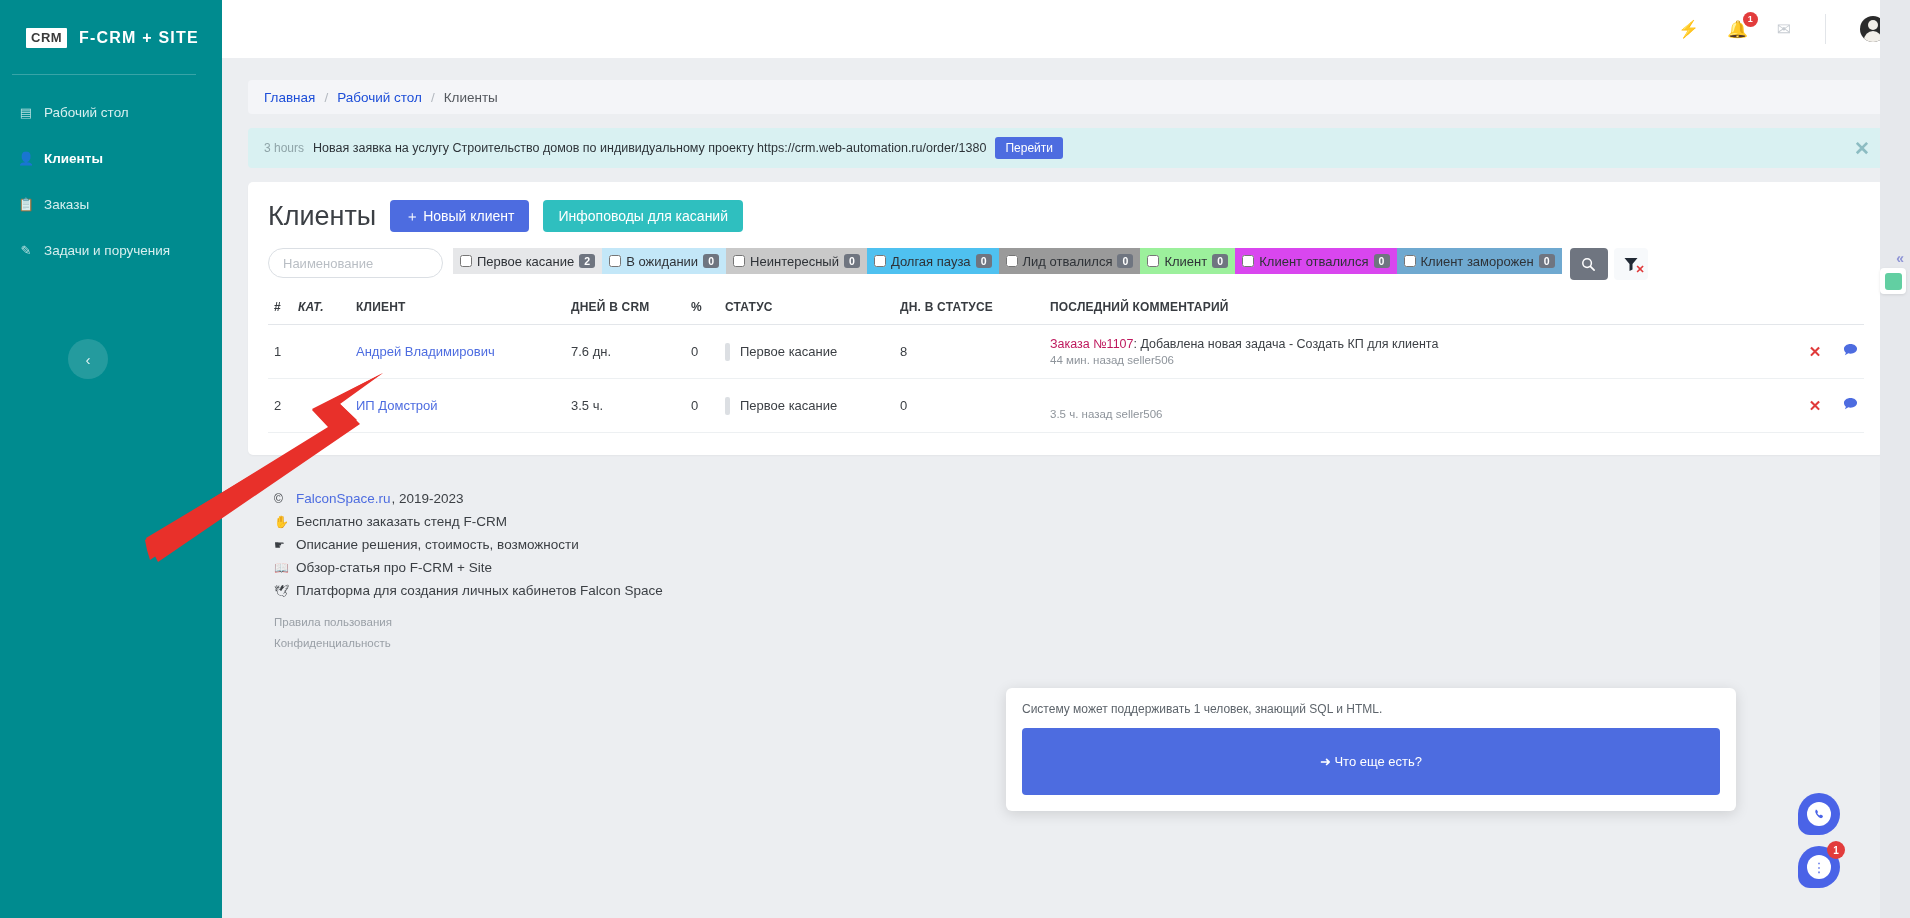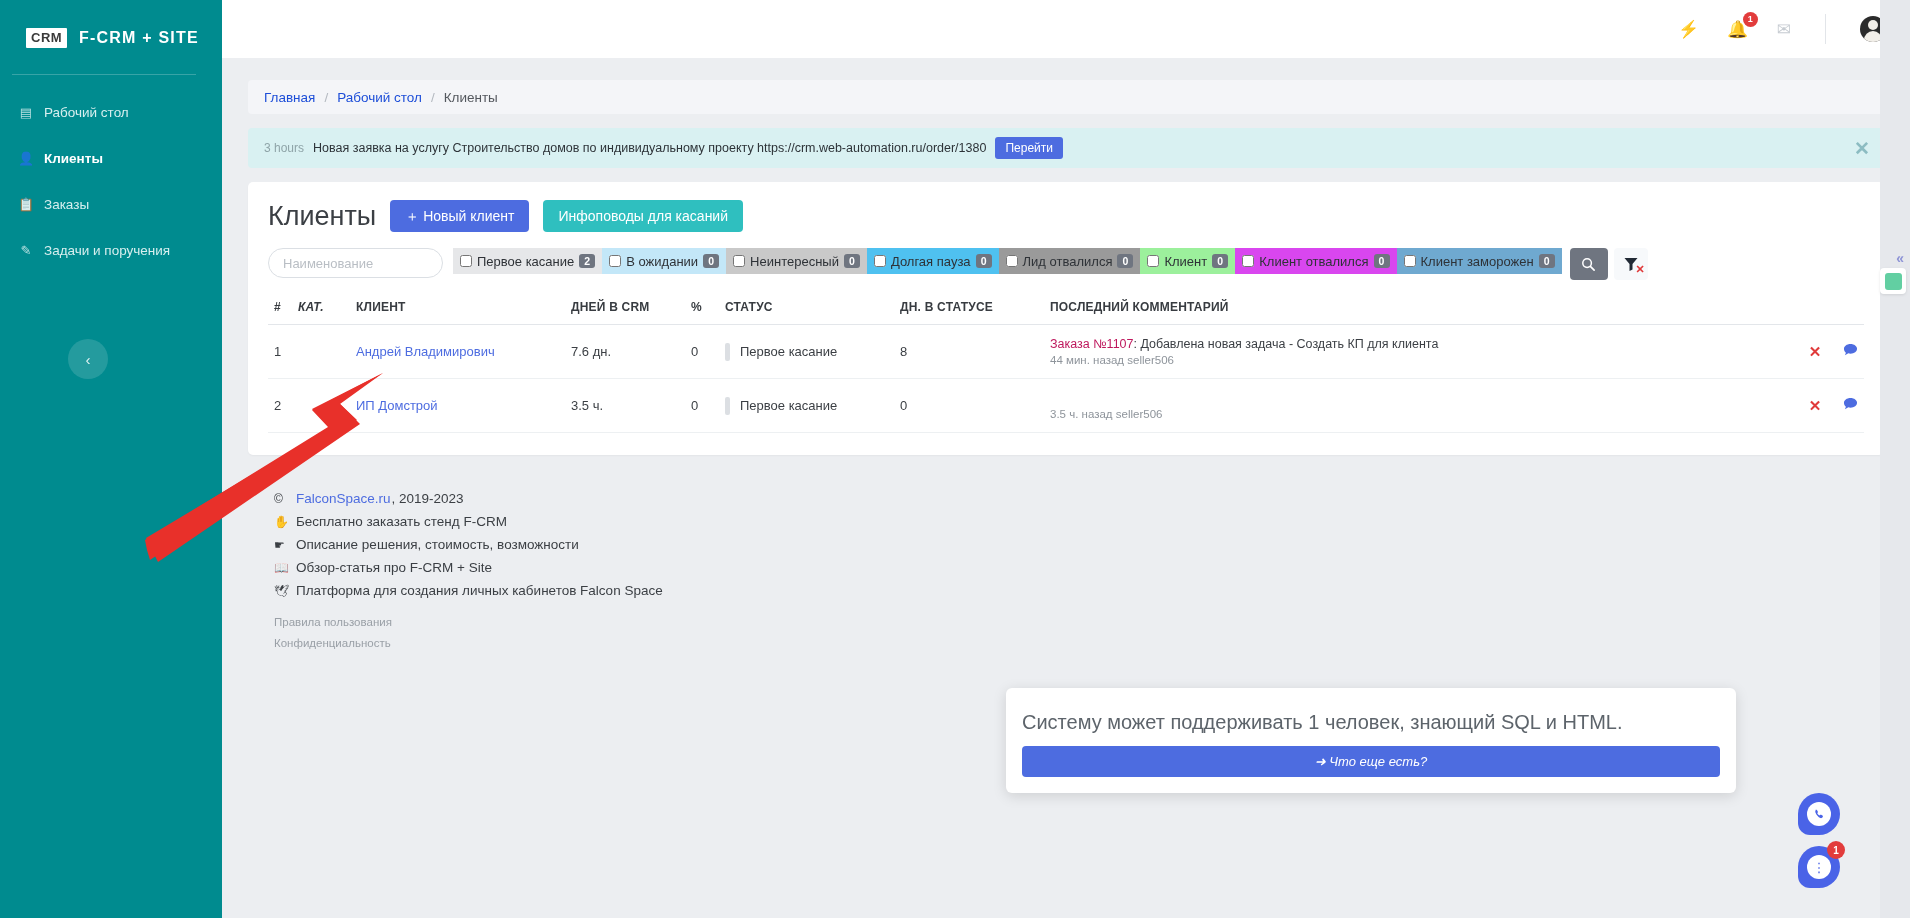--- a/index.html
+++ b/index.html
@@ -201,25 +201,25 @@
   .footer-small { margin-top: 18px; font-size: 11.5px; color: #9aa0a7; }
   .footer-small div { margin-bottom: 9px; cursor: pointer; }
 
   
   .tipcard {
     position: absolute; left: 1006px; top: 688px; width: 730px;
     background: #fff; border-radius: 6px; padding: 14px 16px 16px 16px;
     box-shadow: 0 3px 14px rgba(0,0,0,.13);
   }
   .tip-title { font-size: 11.5px; color: #9aa0a7; margin-bottom: 6px; }
-  .tip-text { font-size: 20px; color: #5d646b; margin-bottom: 12px; margin-top: 9px; }
+  .tip-text { font-size: 12px; color: #5d646b; margin-bottom: 12px; }
   .tip-btn {
     display: block; width: 100%; background: #4d6ce0; color: #fff;
-    border: none; border-radius: 4px; padding: 8px 0; font-size: 13px;
-    cursor: pointer; font-family: inherit; font-style: italic;
+    border: none; border-radius: 4px; padding: 26px 0; font-size: 13px;
+    cursor: pointer; font-family: inherit;
   }
 
   
   .fab {
     position: absolute; width: 42px; height: 42px; background: #4a63e7;
     border-radius: 50% 50% 50% 12px; display: flex; align-items: center;
     justify-content: center; cursor: pointer;
   }
   .fab-inner {
     width: 24px; height: 24px; background: #fff; border-radius: 50%;

